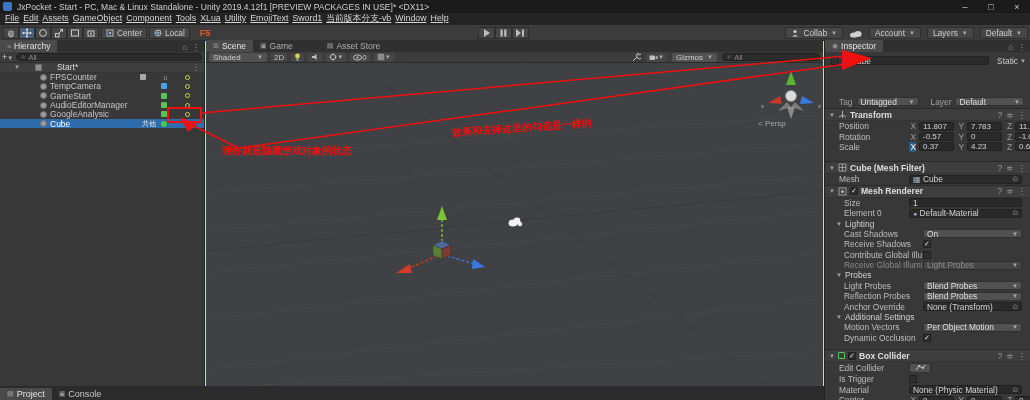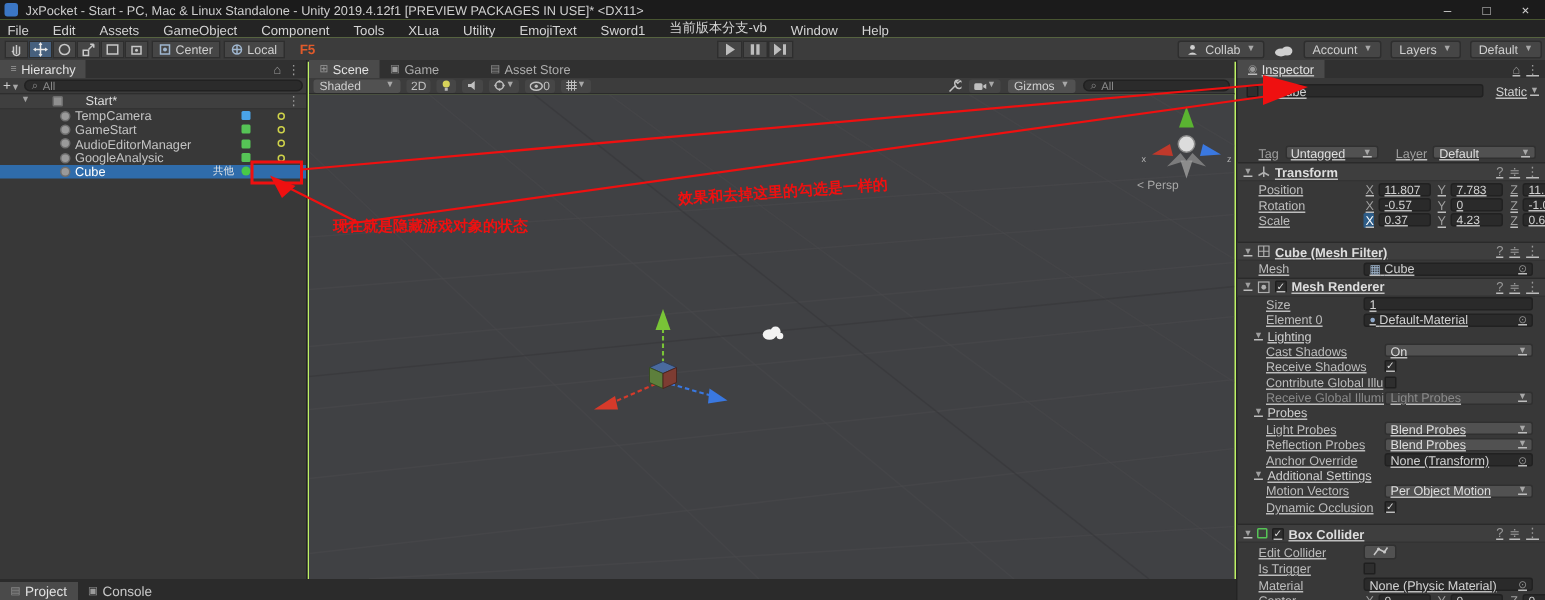--- a/index.html
+++ b/index.html
@@ -10,21 +10,21 @@
 
   
   .titlebar{position:absolute;left:0;top:0;width:1030px;height:13px;background:#1b1b1b;
             display:flex;align-items:center;color:#cfcfcf;font-size:8.5px;}
   .appicon{width:9px;height:9px;background:#3b76c4;border-radius:2px;margin:0 5px 0 3px;flex:none;}
   .win-controls{margin-left:auto;display:flex;}
   .win-btn{width:26px;text-align:center;color:#d0d0d0;font-size:9px;cursor:default;}
 
   
   .menubar{position:absolute;left:0;top:13px;width:1030px;height:12px;background:#242424;
-           display:flex;align-items:flex-end;gap:16px;padding-left:5px;font-size:8.8px;color:#d4d4d4;}
+           display:flex;align-items:flex-start;gap:4px;padding-left:5px;font-size:8.8px;color:#d4d4d4;text-decoration:underline;}
 
   
   .toolbar{position:absolute;left:0;top:25px;width:1030px;height:16px;background:#3c3c3c;
            border-bottom:1px solid #282828;display:flex;align-items:center;}
   .toolgrp{display:flex;margin-left:3px;}
   .toolbtn{width:16px;height:12px;background:#464646;border:1px solid #2e2e2e;display:flex;
            align-items:center;justify-content:center;}
   .toolbtn.sel{background:#46607e;}
   .toolbtn svg{display:block;}
   .pivotbtn{height:12px;background:#464646;border:1px solid #2e2e2e;display:flex;align-items:center;
@@ -74,21 +74,21 @@
   .sv-dd{height:9px;background:#515151;border-radius:2px;display:flex;align-items:center;
          padding:0 4px;gap:4px;}
   .sv-btn{height:9px;background:#464646;border-radius:2px;display:flex;align-items:center;padding:0 3px;color:#c0c0c0;}
   .sv-right{margin-left:auto;display:flex;align-items:center;gap:5px;}
   .viewport{position:relative;width:617px;height:323px;background:#404144;overflow:hidden;}
   .persp{position:absolute;left:552px;top:56px;color:#a8a8a8;font-size:8px;}
   .axis-label{font-size:6px;fill:#b5b5b5;}
 
   
   .inspector{position:absolute;left:824px;top:40px;width:206px;height:360px;background:#383838;
-             border-left:1px solid #242424;font-size:8.4px;color:#bdbdbd;text-decoration:underline;}
+             border-left:1px solid #242424;font-size:8.4px;color:#bdbdbd;}
   .insp-body{padding-top:2px;}
   .irow{height:10.4px;display:flex;align-items:center;padding-left:14px;}
   .irow .lbl{width:70px;flex:none;color:#bdbdbd;}
   .irow.sub{padding-left:19px;} .irow.sub .lbl{width:65px;}
   .irow .lblw{width:84px;flex:none;}
   .irow.sub .lblw{width:79px;}
   .comp-header{height:13px;background:#3e3e3e;border-top:1px solid #2a2a2a;border-bottom:1px solid #333;
                display:flex;align-items:center;gap:3px;padding:0 4px;color:#dedede;font-weight:bold;font-size:8.6px;}
   .hdr-icons{margin-left:auto;display:flex;gap:4px;color:#9a9a9a;font-weight:normal;}
   .foldrow{height:10.4px;display:flex;align-items:center;gap:3px;padding-left:11px;color:#cfcfcf;}
@@ -276,20 +276,29 @@
     </div>
     <div class="scenerow">
       <span class="fold">▼</span>
       <span class="obj-ico" style="border-radius:1px;background:#8f8f8f;"></span>
       <span>Start*</span>
       <span style="margin-left:auto;margin-right:4px;color:#9a9a9a;">⋮</span>
     </div>
 
     <div class="hrow">
       <span class="obj-ico"></span>
+      <span>FPSCounter</span>
+      <span class="chip gray"></span>
+      <span class="badge-u">u</span>
+      <span class="eyecol">
+          <span class="eye"></span>
+        </span>
+    </div>
+    <div class="hrow">
+      <span class="obj-ico"></span>
       <span>TempCamera</span>
       <span class="chip blue"></span>
       <span class="eyecol">
           <span class="eye"></span>
         </span>
     </div>
     <div class="hrow">
       <span class="obj-ico"></span>
       <span>GameStart</span>
       <span class="chip green"></span>

